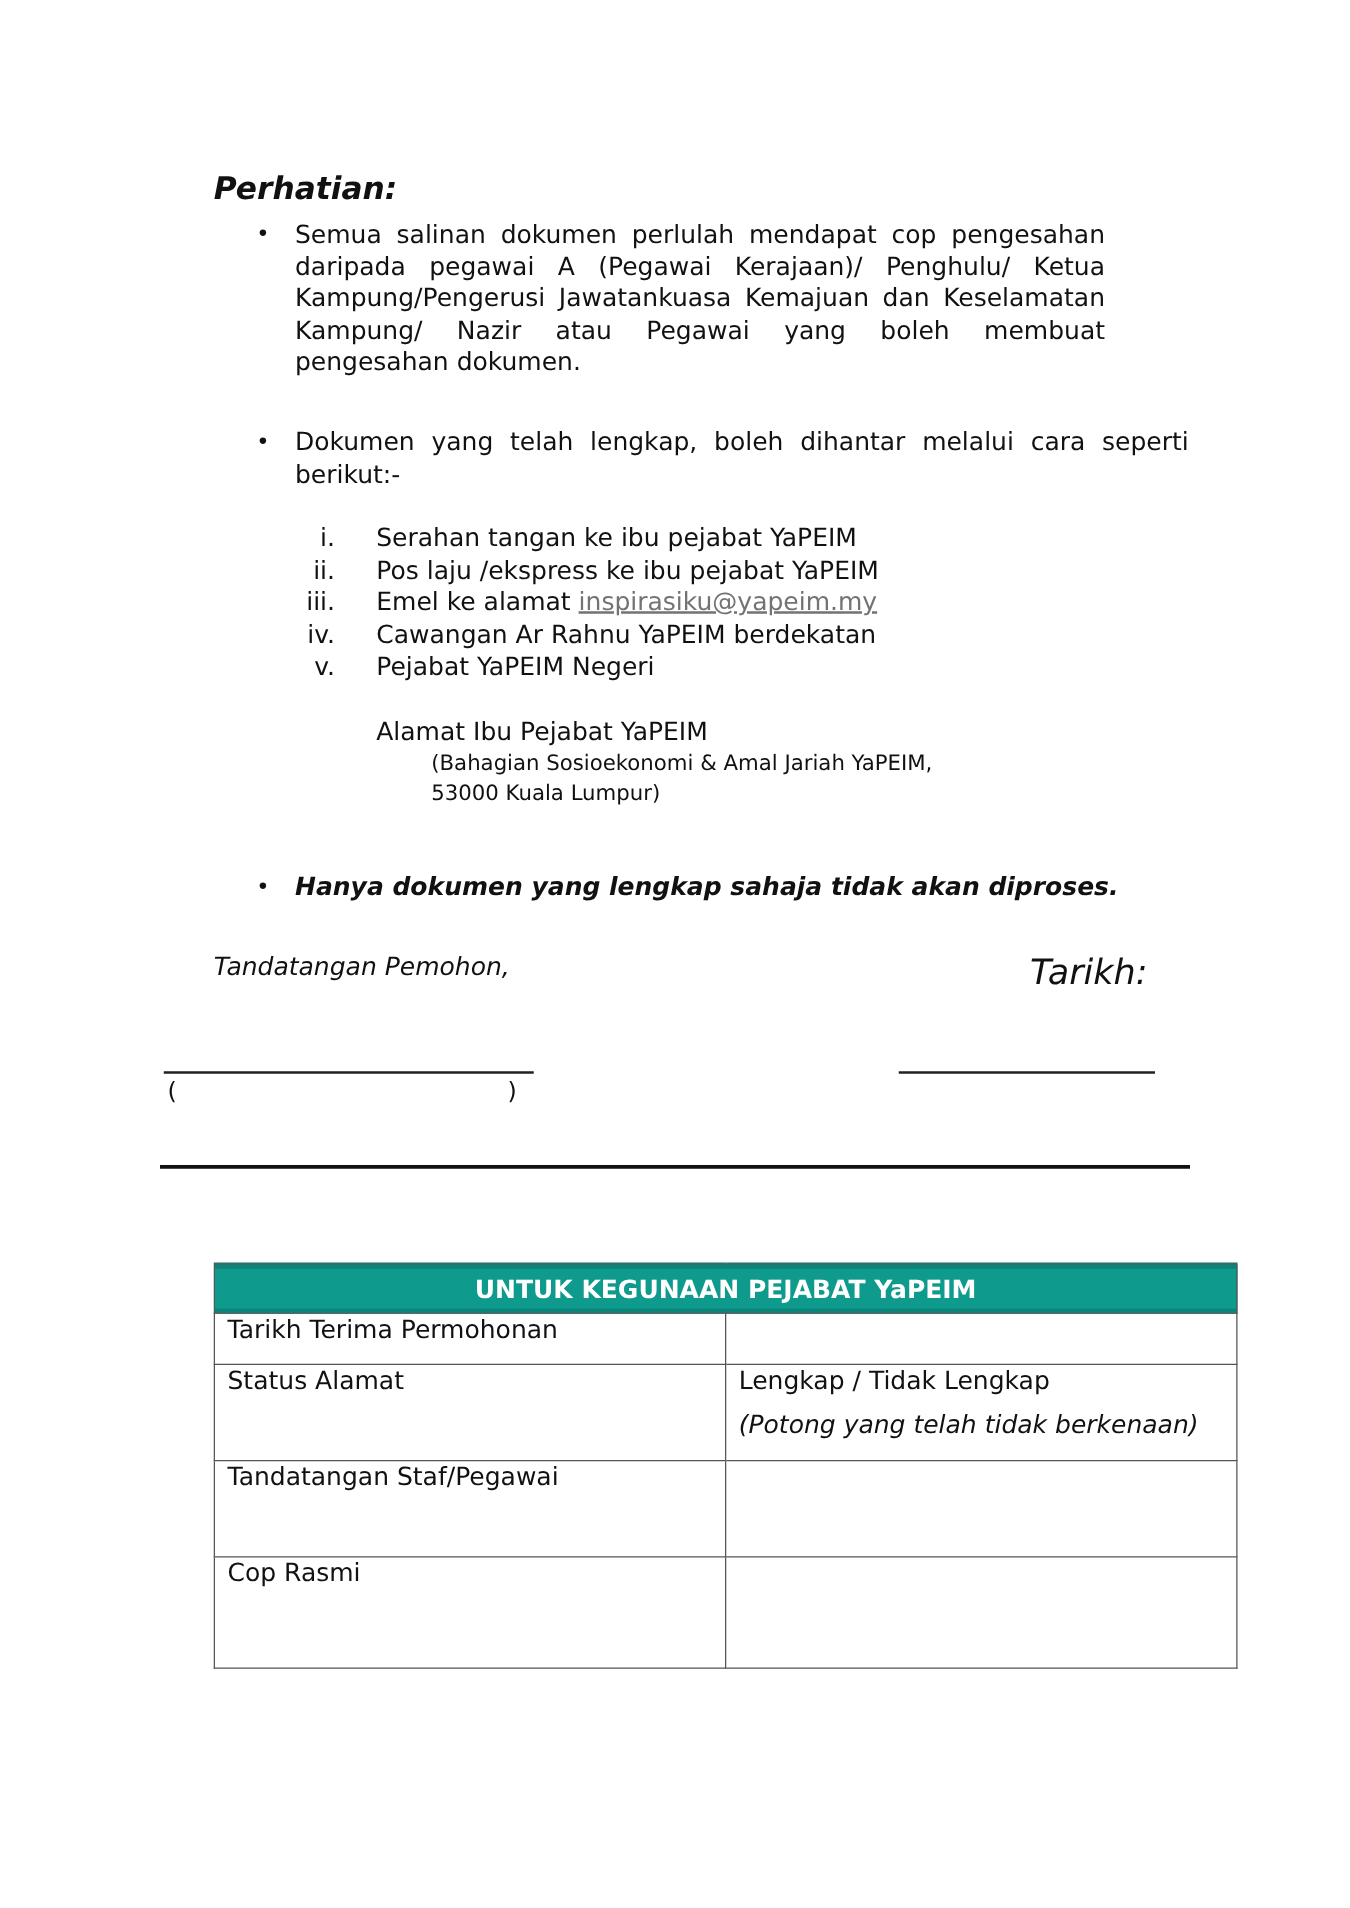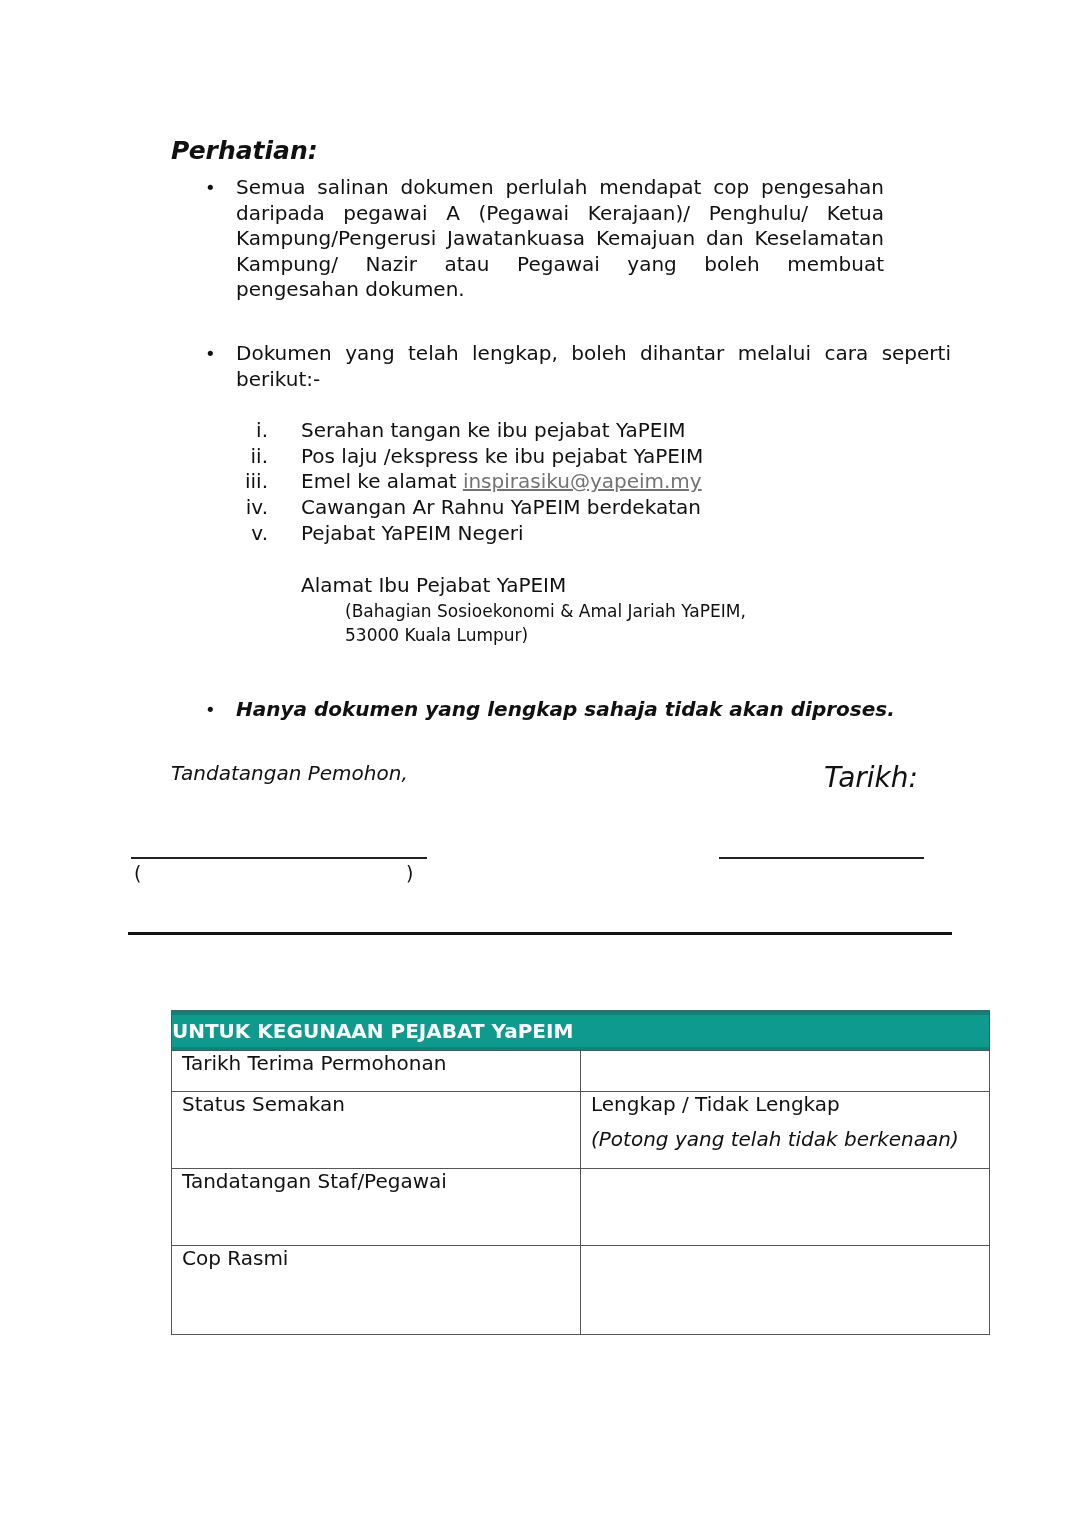--- a/index.html
+++ b/index.html
@@ -23,21 +23,21 @@
   .date-label { left: 824px; top: 761px; font-size: 28px; font-style: italic; }
   .line1 { left: 131px; top: 857px; width: 296px; height: 2px; background: #222; }
   .line2 { left: 719px; top: 857px; width: 205px; height: 2px; background: #222; }
   .paren-l { left: 134px; top: 862px; font-size: 19px; }
   .paren-r { left: 406px; top: 862px; font-size: 19px; }
   .divider { left: 128px; top: 932px; width: 824px; height: 3px; background: #111; }
   table.office { position: absolute; left: 171px; top: 1010px; width: 819px;
                  border-collapse: collapse; font-size: 20px; }
   table.office td, table.office th { border: 1px solid #555; vertical-align: top; padding: 0 10px; }
   table.office th { background: #0f9a8e; color: #ffffff; font-weight: bold; height: 38px;
-                    text-align: left; vertical-align: middle; padding: 0;
+                    text-align: center; vertical-align: middle; padding: 0;
                     box-shadow: inset 0 3px 0 #0b857a, inset 0 -3px 0 #0b857a;
                     border-top: 2px solid #2f6f69; }
   table.office td.lbl { width: 388px; }
   .r1 td { height: 40px; margin-top: 40px; }
   .r2 td { height: 76px; }
   .r3 td { height: 76px; }
   .r4 td { height: 88px; }
   .note { font-style: italic; display: block; margin-top: 11px; }
 </style>
 </head>
@@ -101,21 +101,21 @@
 <table class="office">
   <tbody>
       <tr>
     <th colspan="2">UNTUK KEGUNAAN PEJABAT YaPEIM</th>
   </tr>
   <tr class="r1">
     <td class="lbl">Tarikh Terima Permohonan</td>
     <td></td>
   </tr>
   <tr class="r2">
-    <td class="lbl">Status Semakan</td>
+    <td class="lbl">Status Alamat</td>
     <td>
       <span>Lengkap / Tidak Lengkap</span>
       <span class="note">(Potong yang telah tidak berkenaan)</span>
     </td>
   </tr>
   <tr class="r3">
     <td class="lbl">Tandatangan Staf/Pegawai</td>
     <td></td>
   </tr>
   <tr class="r4">

